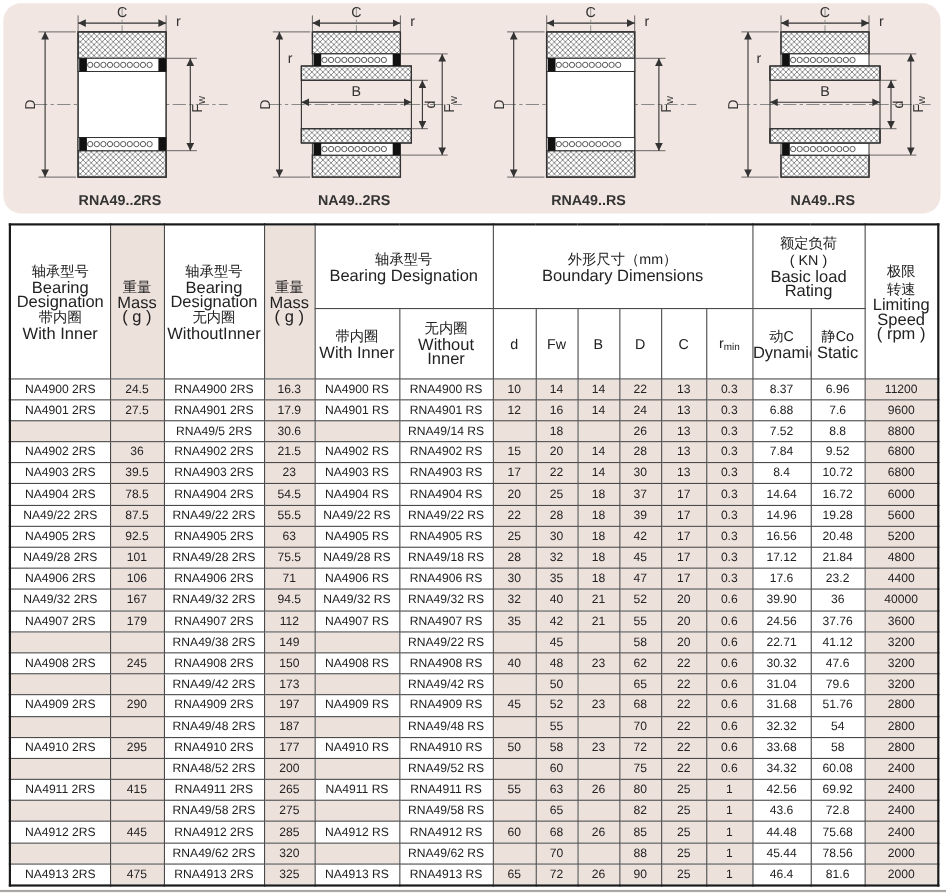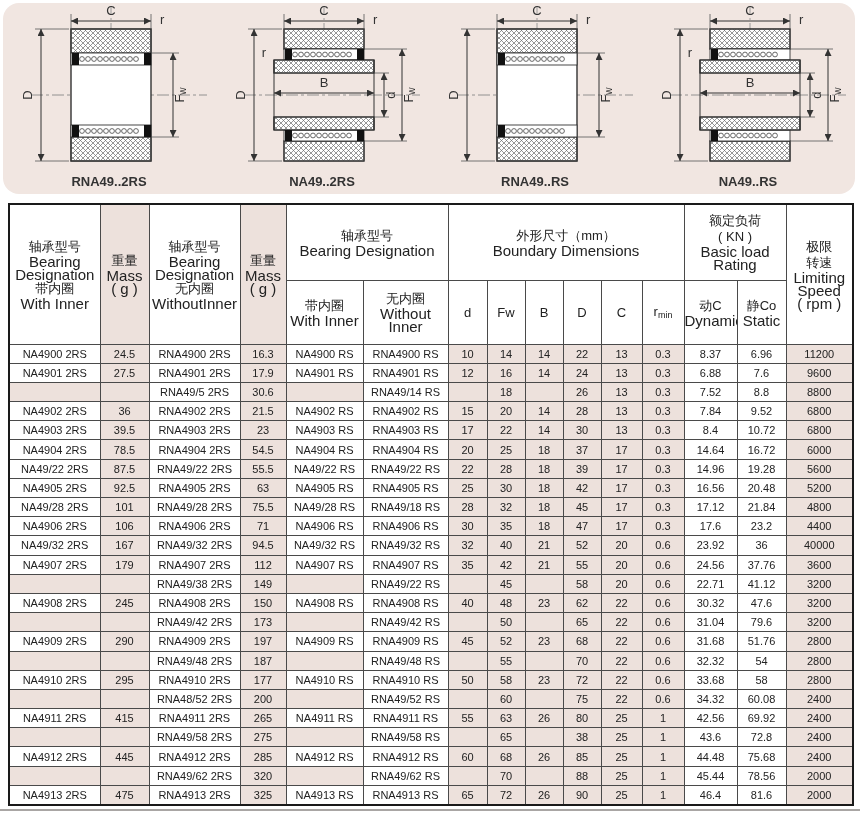--- a/index.html
+++ b/index.html
@@ -541,21 +541,21 @@
           <td>RNA49/32 2RS</td>
           <td class="pink">94.5</td>
           <td>NA49/32 RS</td>
           <td>RNA49/32 RS</td>
           <td class="pink">32</td>
           <td class="pink">40</td>
           <td class="pink">21</td>
           <td class="pink">52</td>
           <td class="pink">20</td>
           <td class="pink">0.6</td>
-          <td>23.92</td>
+          <td>39.90</td>
           <td>36</td>
           <td class="pink">40000</td>
         </tr>
         <tr>
           <td>NA4907 2RS</td>
           <td class="pink">179</td>
           <td>RNA4907 2RS</td>
           <td class="pink">112</td>
           <td>NA4907 RS</td>
           <td>RNA4907 RS</td>
@@ -708,21 +708,21 @@
         <tr>
           <td class="pink"></td>
           <td class="pink"></td>
           <td>RNA49/58 2RS</td>
           <td class="pink">275</td>
           <td class="pink"></td>
           <td>RNA49/58 RS</td>
           <td class="pink"></td>
           <td class="pink">65</td>
           <td class="pink"></td>
-          <td class="pink">38</td>
+          <td class="pink">82</td>
           <td class="pink">25</td>
           <td class="pink">1</td>
           <td>43.6</td>
           <td>72.8</td>
           <td class="pink">2400</td>
         </tr>
         <tr>
           <td>NA4912 2RS</td>
           <td class="pink">445</td>
           <td>RNA4912 2RS</td>

